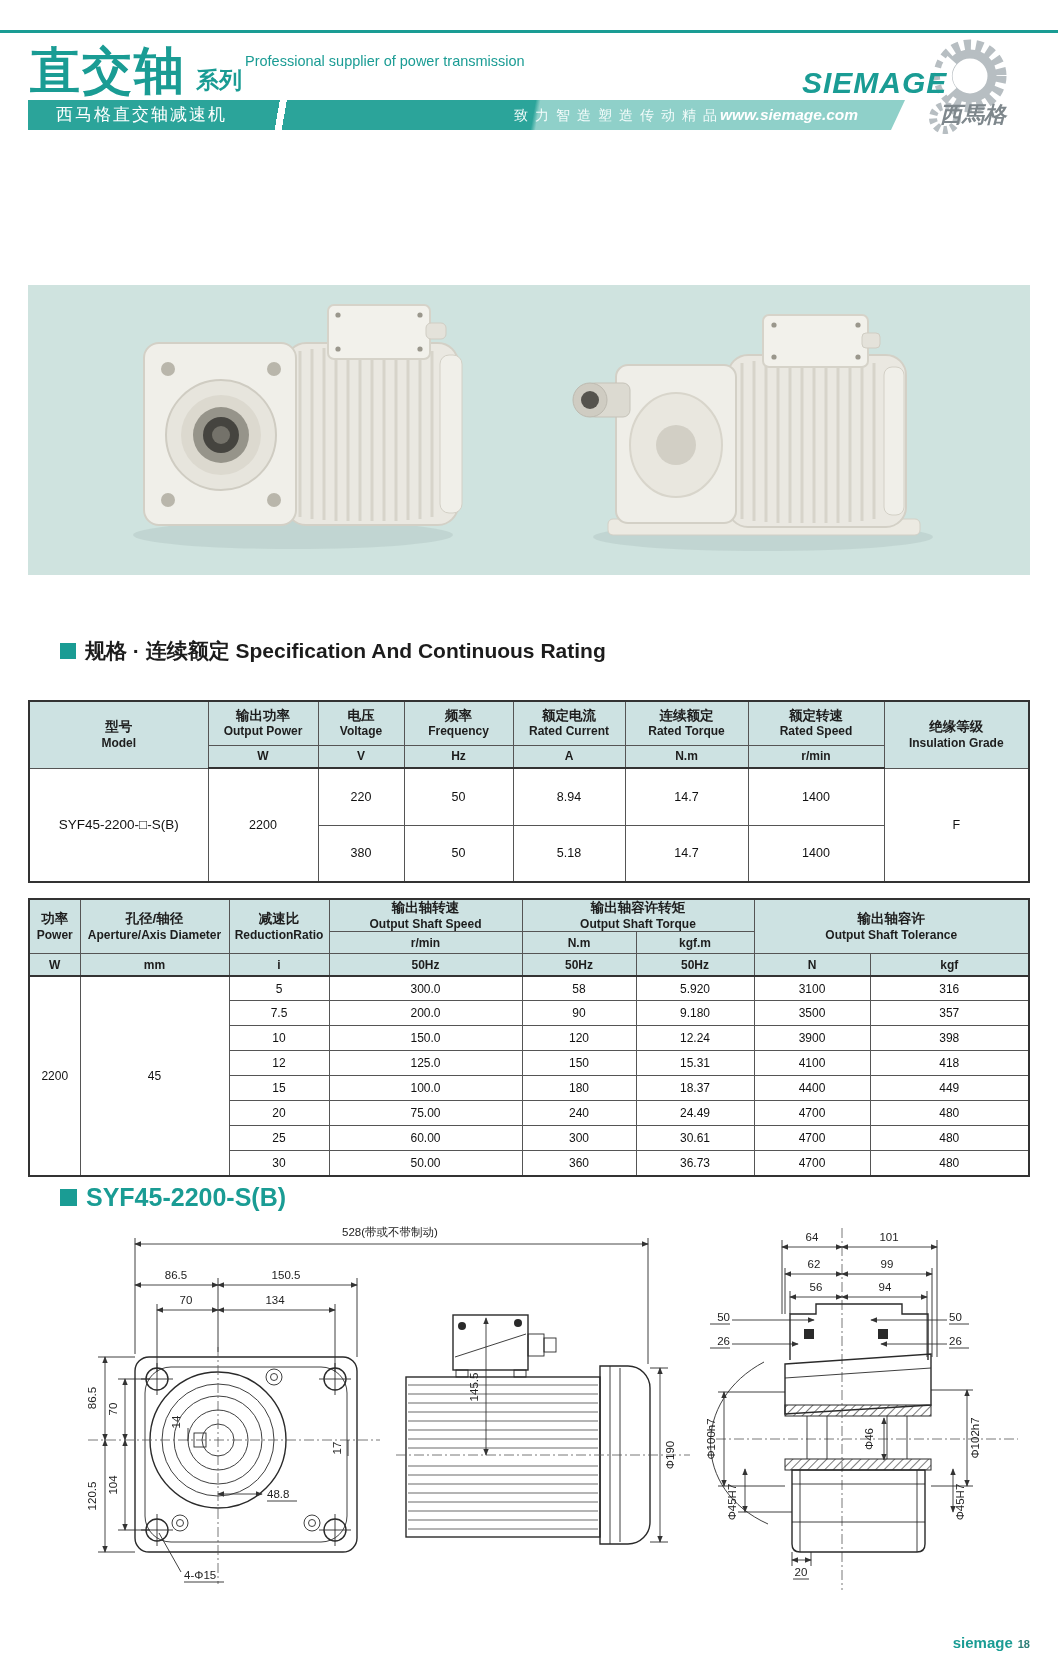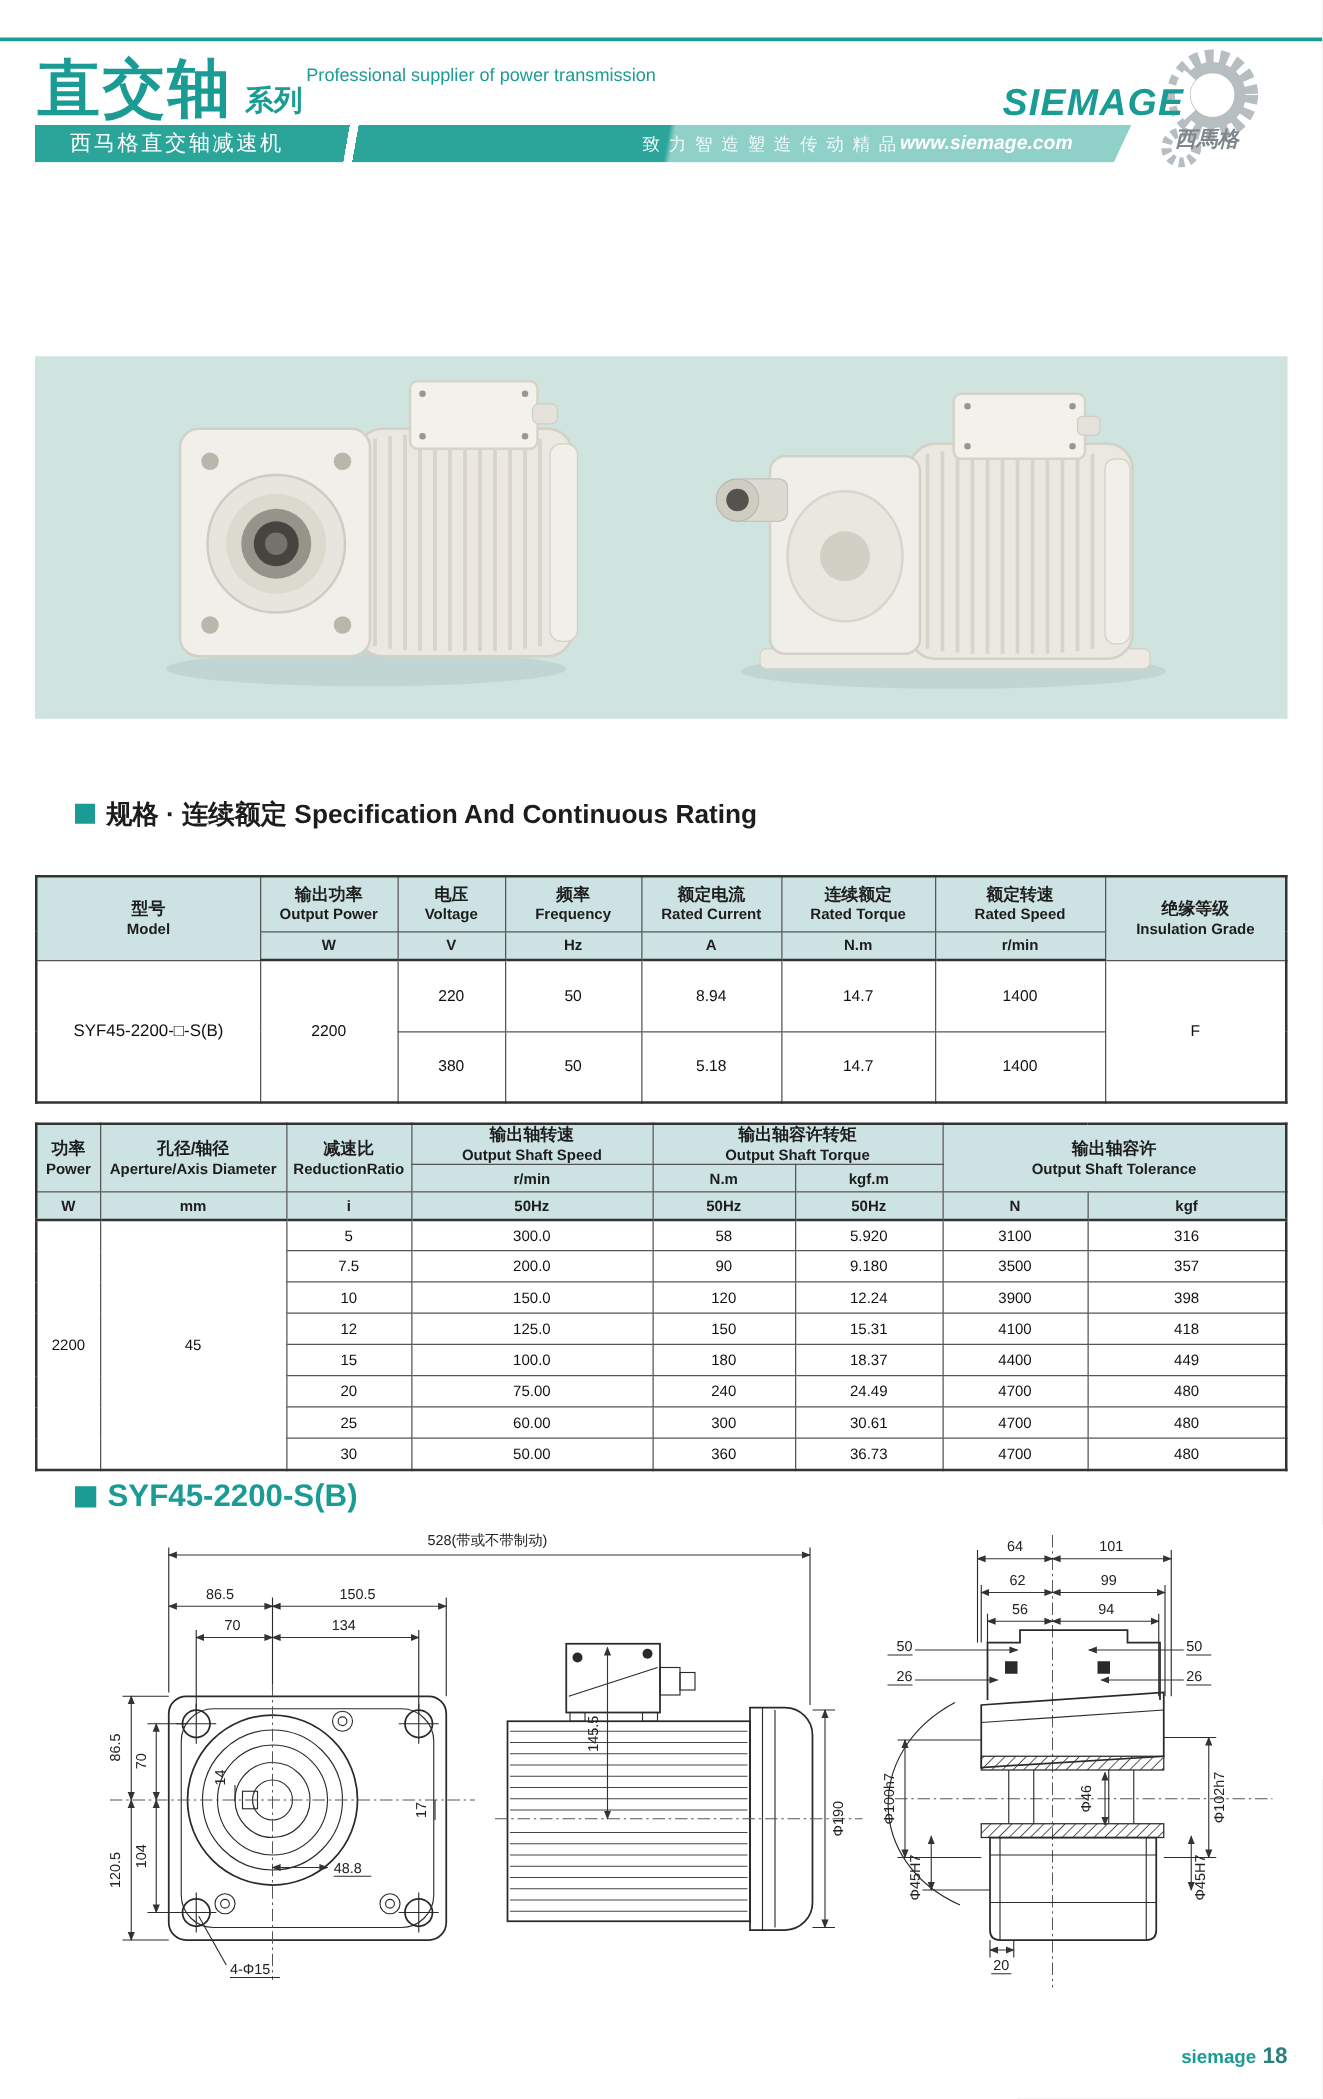--- a/index.html
+++ b/index.html
@@ -17,21 +17,21 @@
   .slogans .en{font-size:14.5px;margin-top:3px;}
   .banner{position:absolute;left:28px;top:100px;width:877px;height:30px;line-height:30px;
           background:linear-gradient(100deg,#2ba49a 0 248px,#ffffff 248px 255px,#2ba49a 255px 500px,#8fd0c9 505px 100%);
           clip-path:polygon(0 0,100% 0,calc(100% - 14px) 100%,0 100%);white-space:nowrap;}
   .b-left{margin-left:28px;color:#ffffff;font-size:17px;letter-spacing:2px;}
   .b-mid{position:absolute;left:486px;color:#f2fbfa;font-size:14px;letter-spacing:7px;text-align:right;}
   .b-site{position:absolute;left:692px;color:#ffffff;font-size:15.5px;font-weight:700;font-style:italic;}
   .logo{position:absolute;right:26px;top:34px;width:230px;height:100px;}
   .logo .lg-text{position:absolute;left:0;top:32px;font-size:30px;font-weight:800;font-style:italic;
                  color:#1a9c94;letter-spacing:1px;}
-  .logo .lg-cn{position:absolute;left:138px;top:66px;font-size:17px;font-style:italic;color:#7e878c;font-weight:700;}
+  .logo .lg-cn{position:absolute;left:138px;top:66px;font-size:22px;font-style:italic;color:#7e878c;font-weight:700;}
 
   
   .titleblock{position:absolute;left:28px;top:196px;border-left:6px solid #0e837b;padding-left:14px;}
   .titleblock .cn{font-family:"Liberation Serif","DejaVu Serif",serif;font-size:31px;font-weight:700;color:#0d7d75;letter-spacing:1px;}
   .titleblock .en{font-size:30px;color:#58b6ae;letter-spacing:.5px;margin-top:2px;}
 
   
   .photos{position:absolute;left:28px;top:285px;width:1002px;height:290px;background:#cfe3df;}
 
   
@@ -66,21 +66,21 @@
   .ol{fill:none;stroke:#2a2a2a;stroke-width:1.4;}
   .tl{fill:none;stroke:#2a2a2a;stroke-width:.9;}
   .fin{stroke:#2a2a2a;stroke-width:.7;}
   .dim{fill:none;stroke:#333;stroke-width:.9;}
   .cl{fill:none;stroke:#555;stroke-width:.8;stroke-dasharray:10 3 2 3;}
   .dt{font:11.5px "Liberation Sans","DejaVu Sans",sans-serif;fill:#222;}
 
   
   .footer{position:absolute;right:28px;top:1634px;font-size:15px;}
   .footer .brand{color:#1a9c94;font-weight:700;}
-  .footer .pnum{color:#2e7f79;margin-left:5px;font-size:18px;font-weight:700;}
+  .footer .pnum{color:#2e7f79;margin-left:5px;font-size:11px;font-weight:700;}
 </style>
 </head>
 <body>
 
 <div class="page">
 
   <div class="toprule"></div>
 
   <div class="series">
     <span class="big">直交轴</span><span class="suffix">系列</span>

